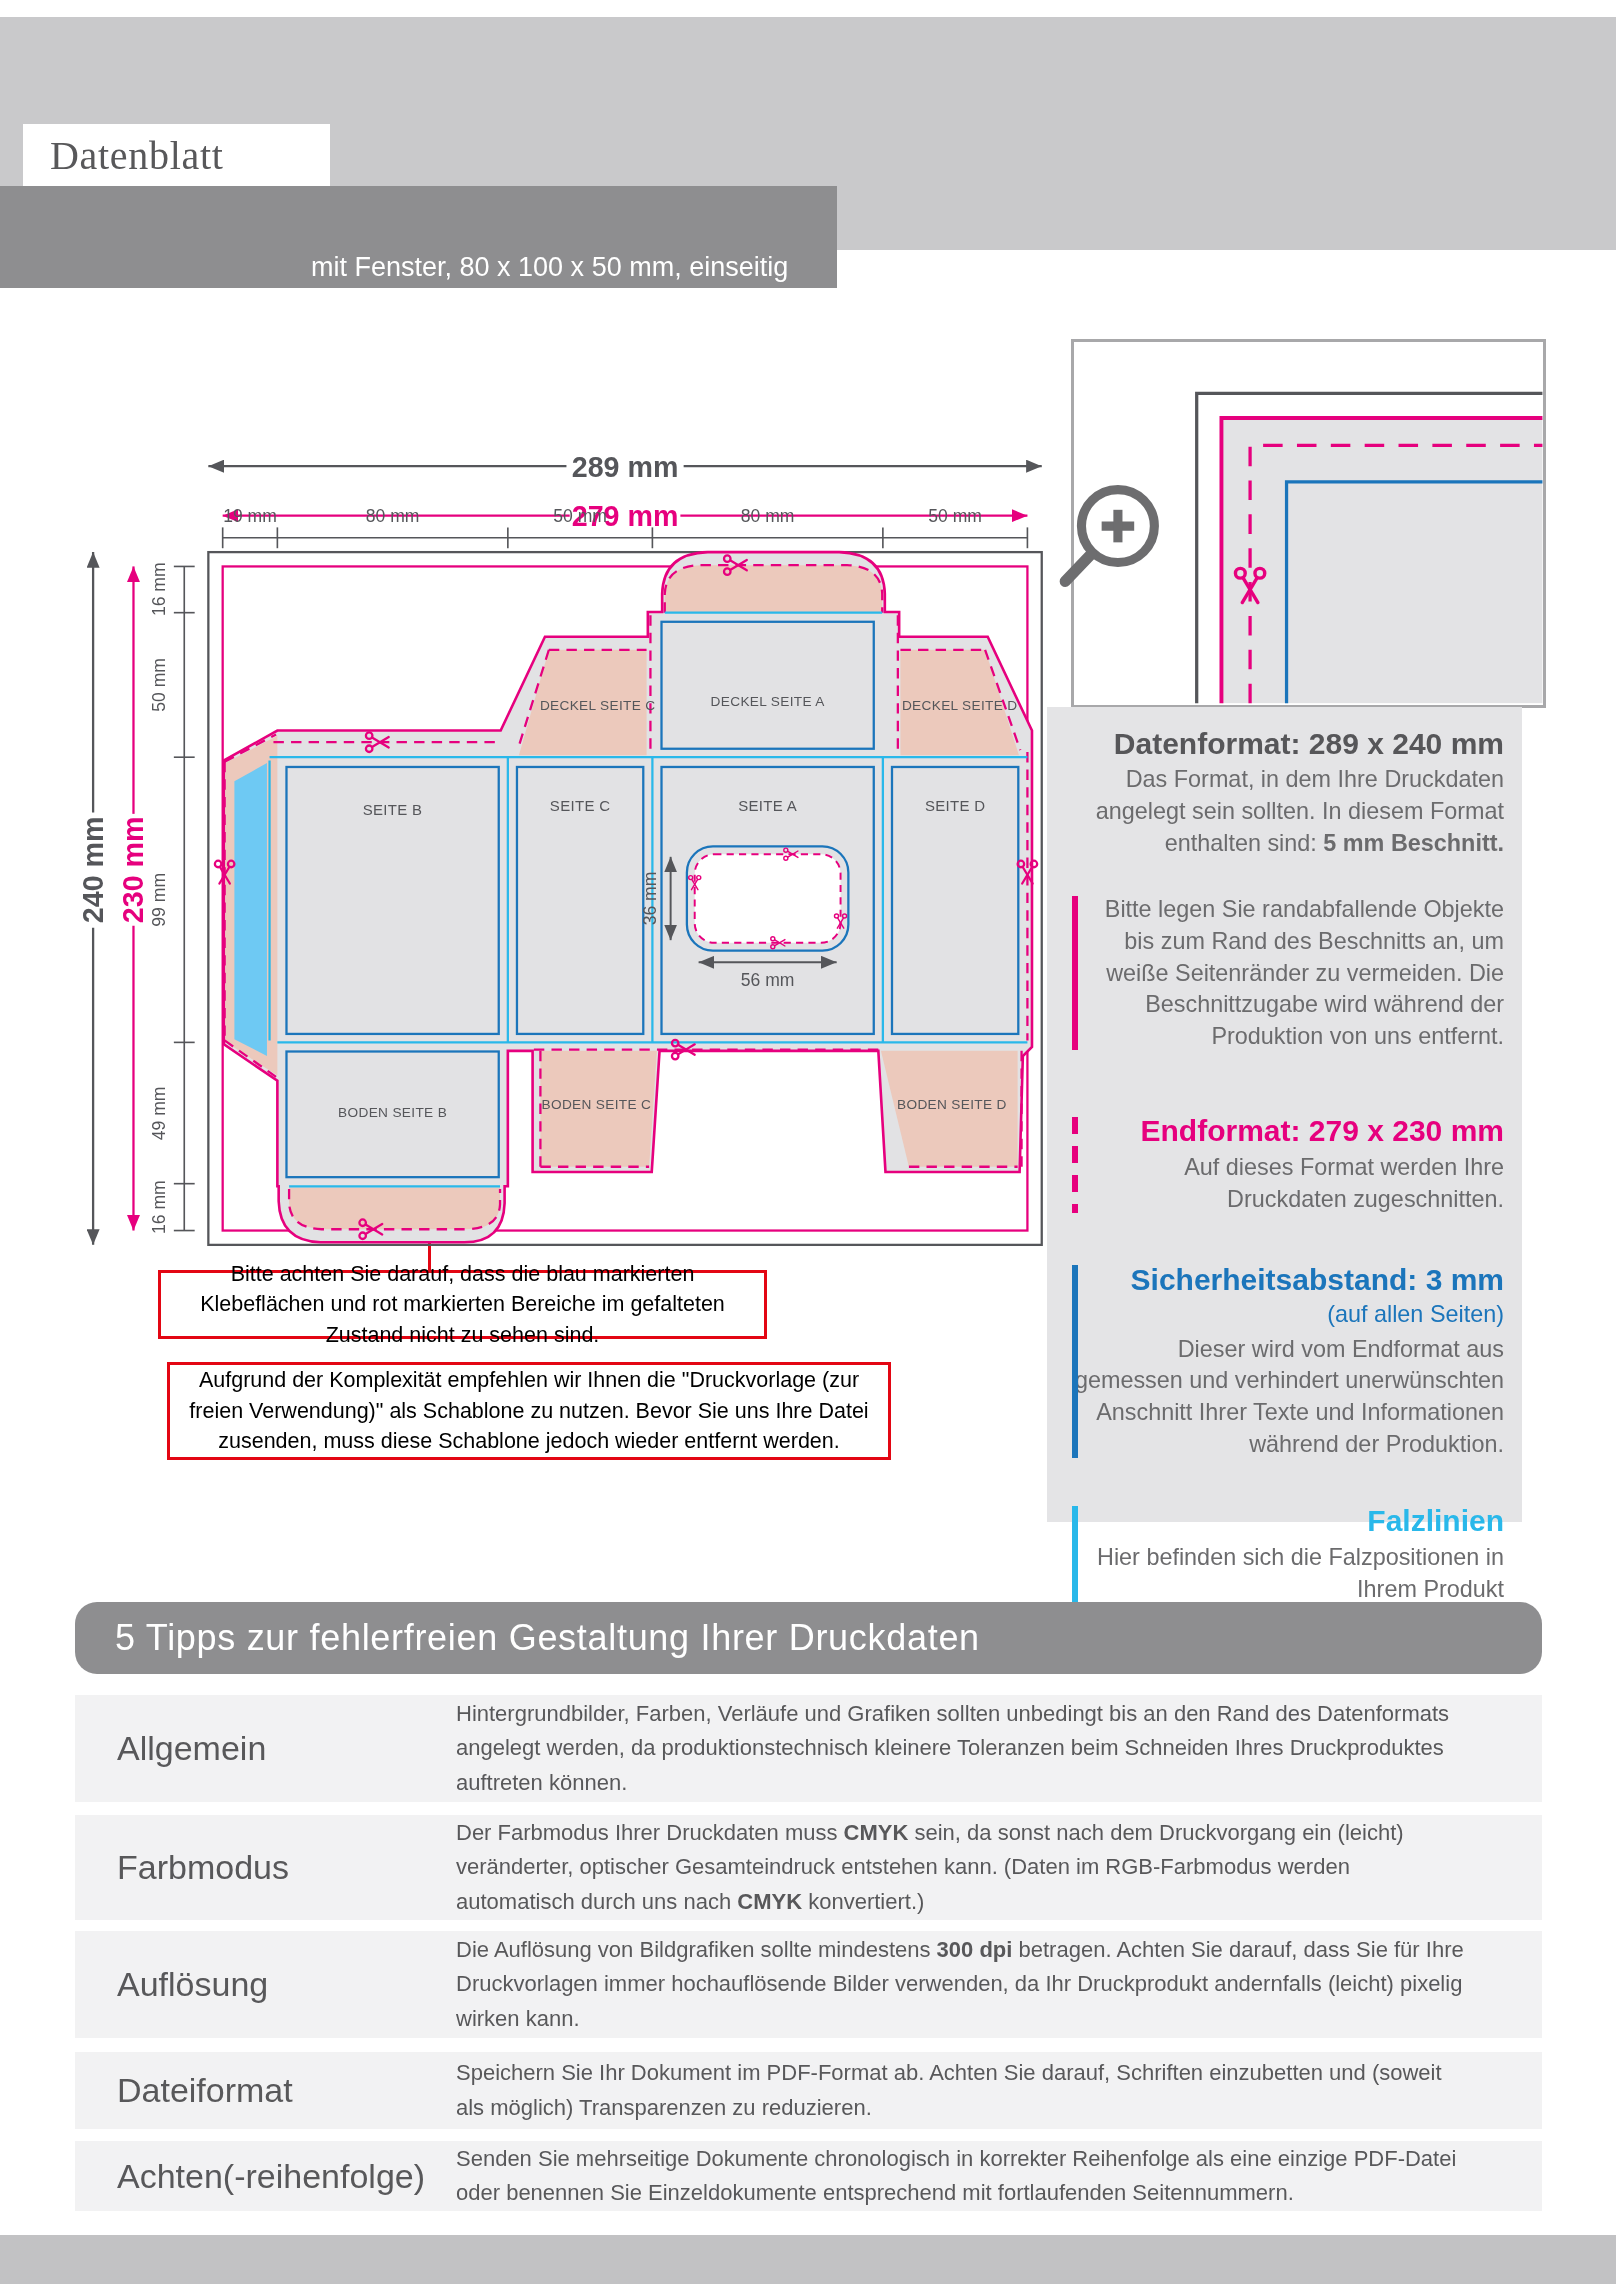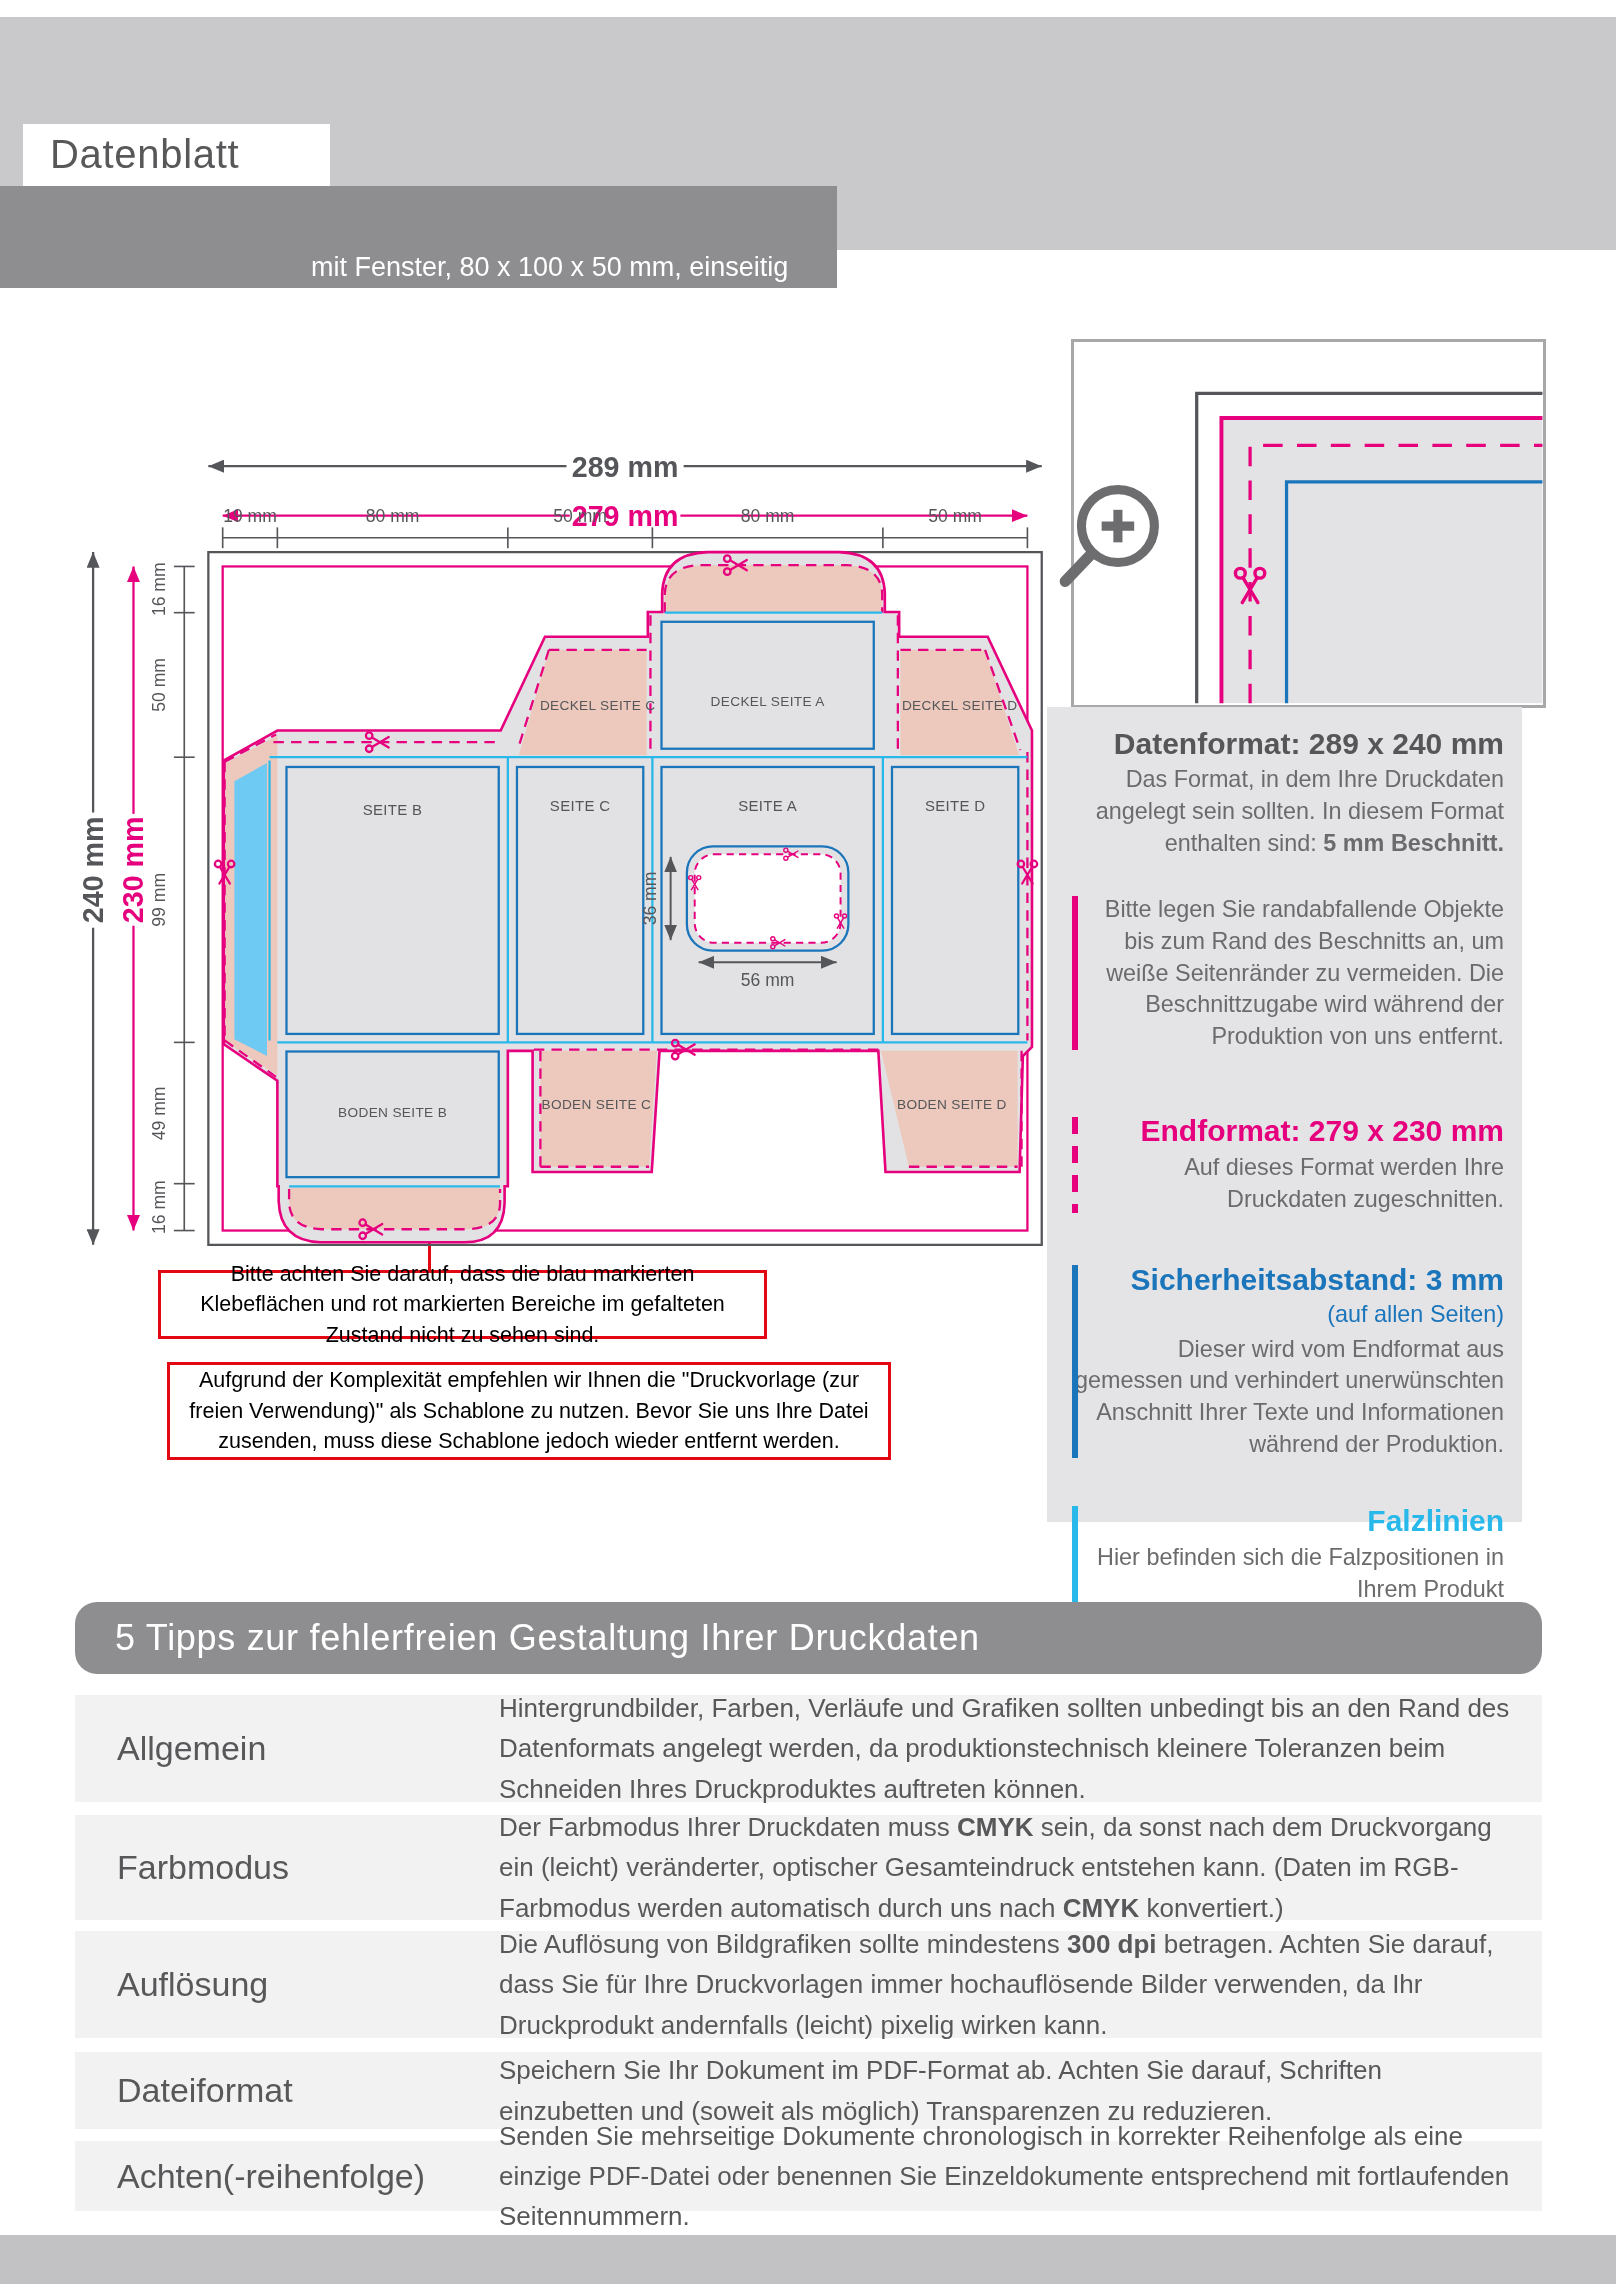--- a/index.html
+++ b/index.html
@@ -1,21 +1,21 @@
 <!DOCTYPE html>
 <html style="font-size:10.4px"><head>
 <meta charset="utf-8">
 <style>
   html,body{margin:0;padding:0;background:#fff;}
   body{font-family:"Liberation Sans", sans-serif;}
   #page{position:relative;width:1616px;height:2284px;background:#ffffff;overflow:hidden;}
   .abs{position:absolute;}
   
   #header-band{left:0;top:17px;width:1616px;height:233px;background:#c9c9cb;}
-  #eyebrow-box{left:23px;top:124px;width:307px;height:63px;background:#ffffff;}
+  #eyebrow-box{left:23px;top:124px;width:307px;height:63px;background:#ffffff;font-family:Liberation Serif, serif;}
   #eyebrow-box span{display:block;padding:7.8px 0 0 27px;font-size:40px;color:#58585a;letter-spacing:0.7px;}
   #title-banner{left:0;top:186px;width:837px;height:102px;background:#8e8e90;color:#fff;}
   #title-banner .t{position:absolute;left:130px;top:11.7px;font-size:47px;letter-spacing:0.7px;}
   #title-banner .s{position:absolute;left:311px;top:66px;font-size:27px;}
   
   #magnify-panel{left:1071px;top:339px;width:475px;height:369px;background:#ffffff;border:3.9px solid #a8a8aa;box-sizing:border-box;}
   
   #info-panel{left:1047px;top:707px;width:475px;height:815px;background:#e4e4e6;box-sizing:border-box;padding:19.5px 18px 0 26px;color:#6b6b6d;text-align:right;}
   #info-panel h2{margin:0 0 3.9px 0;font-size:30px;color:#565659;}
   #info-panel p{margin:0;font-size:23.4px;line-height:1.36;}
@@ -34,21 +34,21 @@
   .note{position:absolute;background:#fff;border:3.3px solid #e30613;box-sizing:border-box;color:#000;
         font-size:21.5px;line-height:1.42;text-align:center;display:flex;align-items:center;justify-content:center;padding:5.2px 15.6px;}
   #note-1{left:158px;top:1270px;width:609px;height:69px;}
   #note-2{left:167px;top:1362px;width:724px;height:98px;}
   #red-connector{left:428px;top:1203px;width:3.3px;height:68px;background:#e30613;}
   
   #tips-band{left:75px;top:1602px;width:1467px;height:72px;background:#8e8e90;color:#fff;display:flex;align-items:center;border-radius:22px;}
   #tips-band span{padding-left:40px;font-size:36px;letter-spacing:0.7px;}
   .tip-row{position:absolute;left:75px;width:1467px;background:#f2f2f3;}
   .tip-label{position:absolute;left:42px;top:0;bottom:0;display:flex;align-items:center;font-size:34px;color:#58585a;}
-  .tip-text{position:absolute;left:381px;top:0;bottom:0;width:1016px;display:flex;align-items:center;font-size:26px;color:#58585a;line-height:1.55;margin-left:43px;}
+  .tip-text{position:absolute;left:381px;top:0;bottom:0;width:1016px;display:flex;align-items:center;font-size:22px;color:#58585a;line-height:1.55;}
   .tip-text b{font-weight:bold;}
   #row-0{top:1695px;height:107px;}
   #row-1{top:1815px;height:105px;}
   #row-2{top:1931px;height:107px;}
   #row-3{top:2052px;height:77px;}
   #row-4{top:2141px;height:70px;}
   
   #footer-band{left:0;top:2235px;width:1616px;height:49px;background:#c2c2c4;}
   
   #diagram-svg{position:absolute;left:0;top:0;width:1616px;height:2284px;pointer-events:none;}

